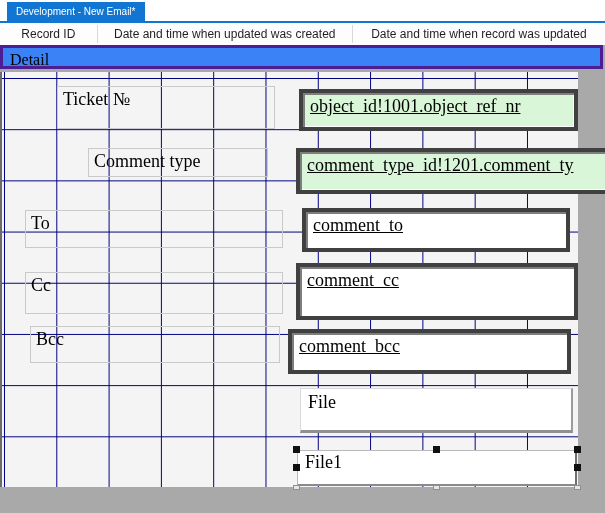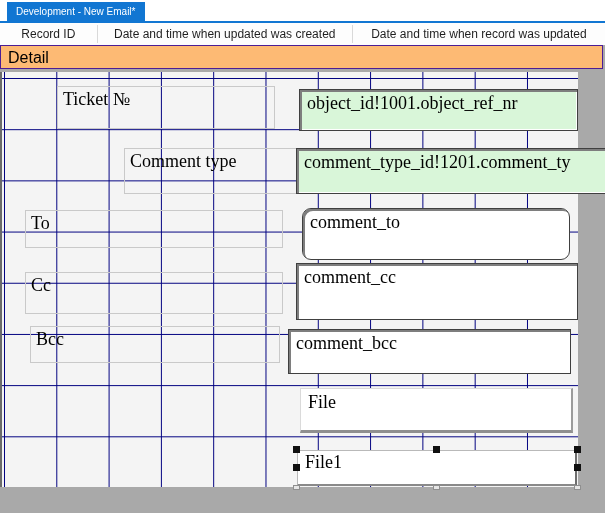--- a/index.html
+++ b/index.html
@@ -20,23 +20,23 @@
     position:absolute;left:0;top:23px;width:605px;height:22px;background:#fdfdfd;
     display:flex;align-items:center;color:#1f1f1f;font-size:12px;
   }
   .colcell{text-align:center;white-space:nowrap;overflow:hidden;}
   .colcell.c1{width:97px;}
   .colcell.c2{width:255px;}
   .colcell.c3{width:253px;}
   .colsep{width:1px;height:18px;background:#d9d9d9;flex:0 0 1px;}
   
   .band{
-    position:absolute;left:0;top:45px;width:603px;height:24px;background:#fdba74;
-    border:1px solid #4c1d95;
-    font-family:Liberation Sans, sans-serif;font-size:16px;color:#000;
+    position:absolute;left:0;top:45px;width:603px;height:24px;background:#3b82f6;
+    border:3px solid #4c1d95;
+    font-family:Liberation Serif, serif;font-size:16px;color:#000;
     line-height:24px;padding-left:7px;box-sizing:border-box;
   }
   
   .grid{
     position:absolute;left:0;top:72px;width:578px;height:415px;
     background-color:#f4f4f4;
     background-image:
       linear-gradient(#000080 1px, transparent 1px),
       linear-gradient(90deg,#000080 1px, transparent 1px);
     background-size:100% 51.2px, 52.3px 100%;
@@ -49,22 +49,23 @@
   .lbl{
     position:absolute;border:1px solid #c9c9c9;background:transparent;
     font-size:18px;line-height:20px;padding:2px 0 0 5px;box-sizing:border-box;
     overflow:hidden;white-space:nowrap;
   }
   .fld{
     position:absolute;font-size:18px;line-height:21px;
     padding:3px 0 0 7px;box-sizing:border-box;overflow:hidden;white-space:nowrap;
   }
   .fld.sunken{
-    background:#ffffff;border:1px solid #404040;
+    background:#ffffff;border:4px solid #404040;
     box-shadow: inset 2px 2px 0 #7e7e7e, inset -1px -1px 0 #ffffff;
+    text-decoration: underline;
   }
   .fld.green{background:#d9f6d9;}
   .fld.raised{
     background:#ffffff;border:1px solid #dadada;
     border-right:2px solid #9b9b9b;border-bottom:3px solid #8f8f8f;
   }
   .fld.selected-box{
     background:#ffffff;border:1px solid #b9b9b9;
     border-right:2px solid #6e6e6e;border-bottom:2px solid #8a8a8a;
     padding-top:1px;
@@ -101,28 +102,28 @@
     <div class="colcell c3">Date and time when record was updated</div>
   </div>
 
   <div class="band">
     <span>Detail</span>
   </div>
 
   <div class="grid"></div>
 
   <div class="lbl serif" style="left:57px;top:86px;width:218px;height:43px;">Ticket №</div>
-  <div class="lbl serif" style="left:88px;top:148px;width:180px;height:46px;margin-left:36px;">Comment type</div>
+  <div class="lbl serif" style="left:88px;top:148px;width:180px;height:29px;">Comment type</div>
   <div class="lbl serif" style="left:25px;top:210px;width:258px;height:38px;">To</div>
   <div class="lbl serif" style="left:25px;top:272px;width:258px;height:42px;">Cc</div>
   <div class="lbl serif" style="left:30px;top:326px;width:250px;height:37px;">Bcc</div>
 
   <div class="fld sunken green serif" style="left:299px;top:89px;width:279px;height:42px;">object_id!1001.object_ref_nr</div>
   <div class="fld sunken green serif" style="left:296px;top:148px;width:335px;height:46px;">comment_type_id!1201.comment_ty</div>
-  <div class="fld sunken serif" style="left:302px;top:208px;width:268px;height:52px;border-radius:9px;">comment_to</div>
+  <div class="fld sunken serif" style="left:302px;top:208px;width:268px;height:44px;">comment_to</div>
   <div class="fld sunken serif" style="left:296px;top:263px;width:282px;height:57px;">comment_cc</div>
   <div class="fld sunken serif" style="left:288px;top:329px;width:283px;height:45px;">comment_bcc</div>
   <div class="fld raised serif" style="left:300px;top:388px;width:273px;height:45px;">File</div>
 
   <div class="sel-wrap">
     <div class="fld selected-box serif">File1</div>
     <div class="handle h-tl"></div>
     <div class="handle h-tm"></div>
     <div class="handle h-tr"></div>
     <div class="handle h-ml"></div>

